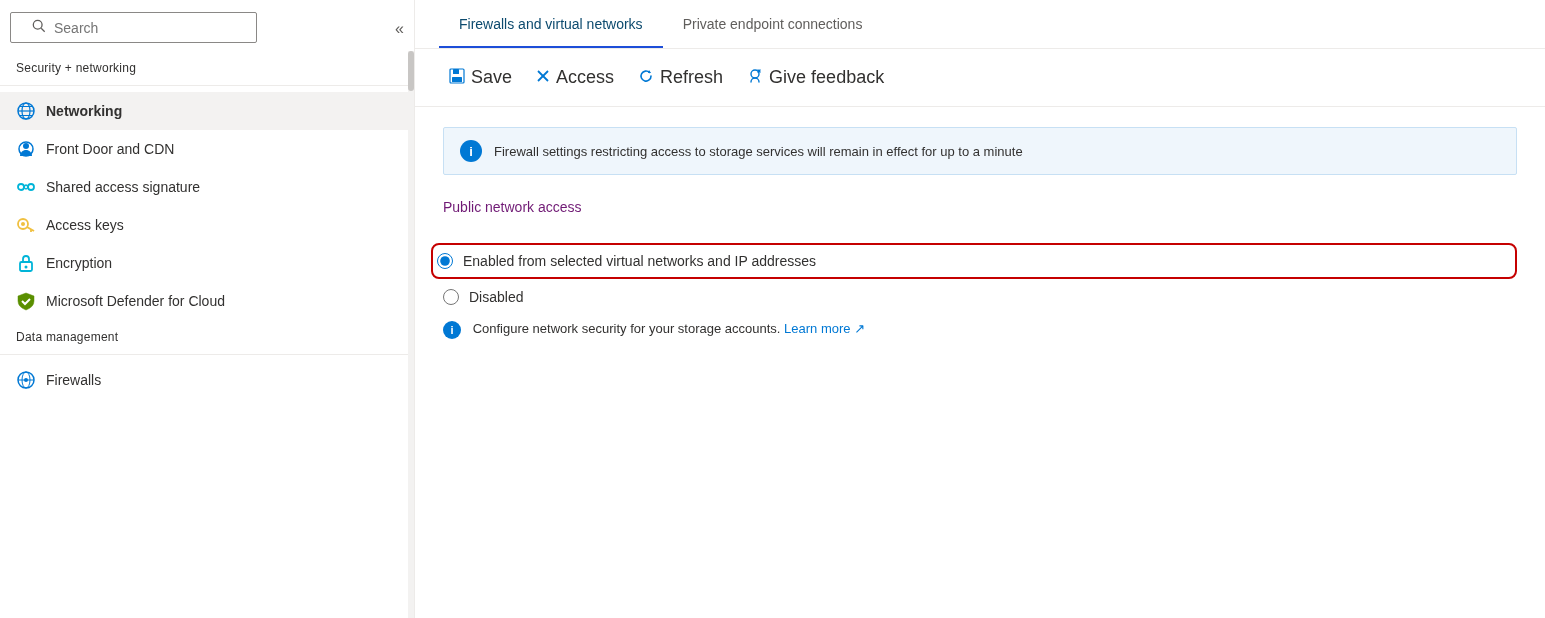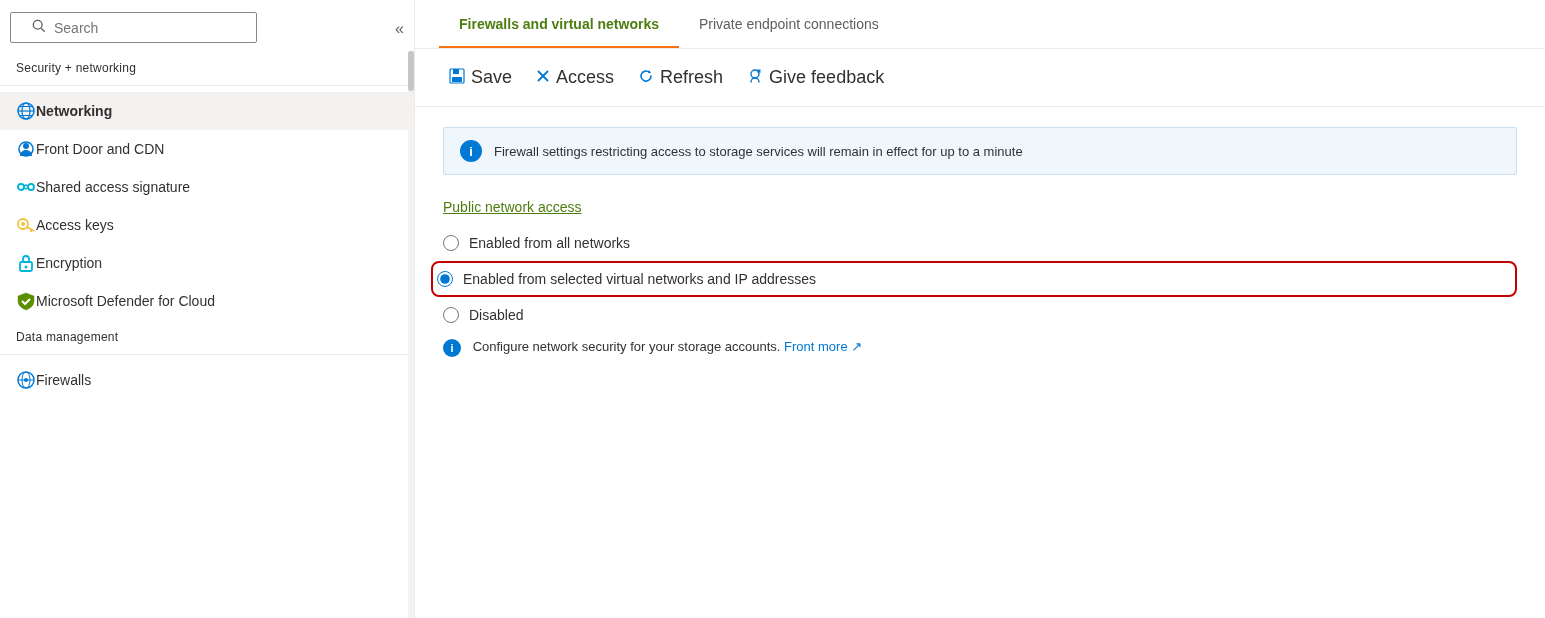--- a/index.html
+++ b/index.html
@@ -68,20 +68,21 @@
 
     .sidebar-divider {
       border: none;
       border-top: 1px solid #edebe9;
       margin: 6px 0;
     }
 
     .sidebar-item {
       display: flex;
       align-items: center;
+      gap: 10px;
       padding: 9px 16px;
       cursor: pointer;
       border-radius: 0;
       font-size: 14px;
       color: #323130;
     }
     .sidebar-item.active {
       background: #f3f2f1;
       font-weight: 600;
     }
@@ -140,23 +141,23 @@
     .tab {
       padding: 16px 20px 14px 20px;
       font-size: 14px;
       color: #605e5c;
       cursor: pointer;
       border-bottom: 2px solid transparent;
       white-space: nowrap;
       font-weight: 400;
     }
     .tab.active {
-      color: #4d7c0f;
-      border-bottom: 2px solid #f97316;
-      font-weight: 700;
+      color: #0c4a6e;
+      border-bottom: 2px solid #1d4ed8;
+      font-weight: 400;
     }
 
     
     .toolbar {
       display: flex;
       align-items: center;
       gap: 4px;
       padding: 12px 24px;
       border-bottom: 1px solid #edebe9;
     }
@@ -207,24 +208,23 @@
       align-items: center;
       justify-content: center;
       font-size: 13px;
       font-weight: 700;
       flex-shrink: 0;
     }
 
     
     .section-label {
       font-size: 14px;
-      color: #4d7c0f;
-      margin-bottom: 20px;
+      color: #701a75;
+      margin-bottom: 28px;
       font-weight: 400;
-      text-decoration: underline;
     }
 
     .radio-group {
       display: flex;
       flex-direction: column;
       gap: 10px;
       margin-bottom: 16px;
     }
     .radio-item {
       display: flex;
@@ -448,38 +448,34 @@
 
     <div class="info-banner">
       <div class="info-icon-circle">i</div>
       <span>Firewall settings restricting access to storage services will remain in effect for up to a minute</span>
     </div>
 
     <div class="section-label">Public network access</div>
 
     <div class="radio-group">
 
-      <label class="radio-item">
-        <input type="radio" name="network-access" style="">
-        <span>Enabled from all networks</span>
-      </label>
 
       <div class="radio-selected-row">
         <input type="radio" name="network-access" checked="" style="">
         <span>Enabled from selected virtual networks and IP addresses</span>
       </div>
 
       <label class="radio-item">
         <input type="radio" name="network-access" style="">
         <span>Disabled</span>
       </label>
     </div>
 
     <div class="learn-more-text">
       <span class="info-icon-circle" style="display:inline-flex;width:18px;height:18px;font-size:11px;vertical-align:middle;margin-right:8px;">i</span>
       <span>Configure network security for your storage accounts.</span>
       <a class="learn-more-link">
-        <span>Front more</span>
+        <span>Learn more</span>
         <span>↗</span>
       </a>
     </div>
   </div>
 </div>
 
 </body></html>

